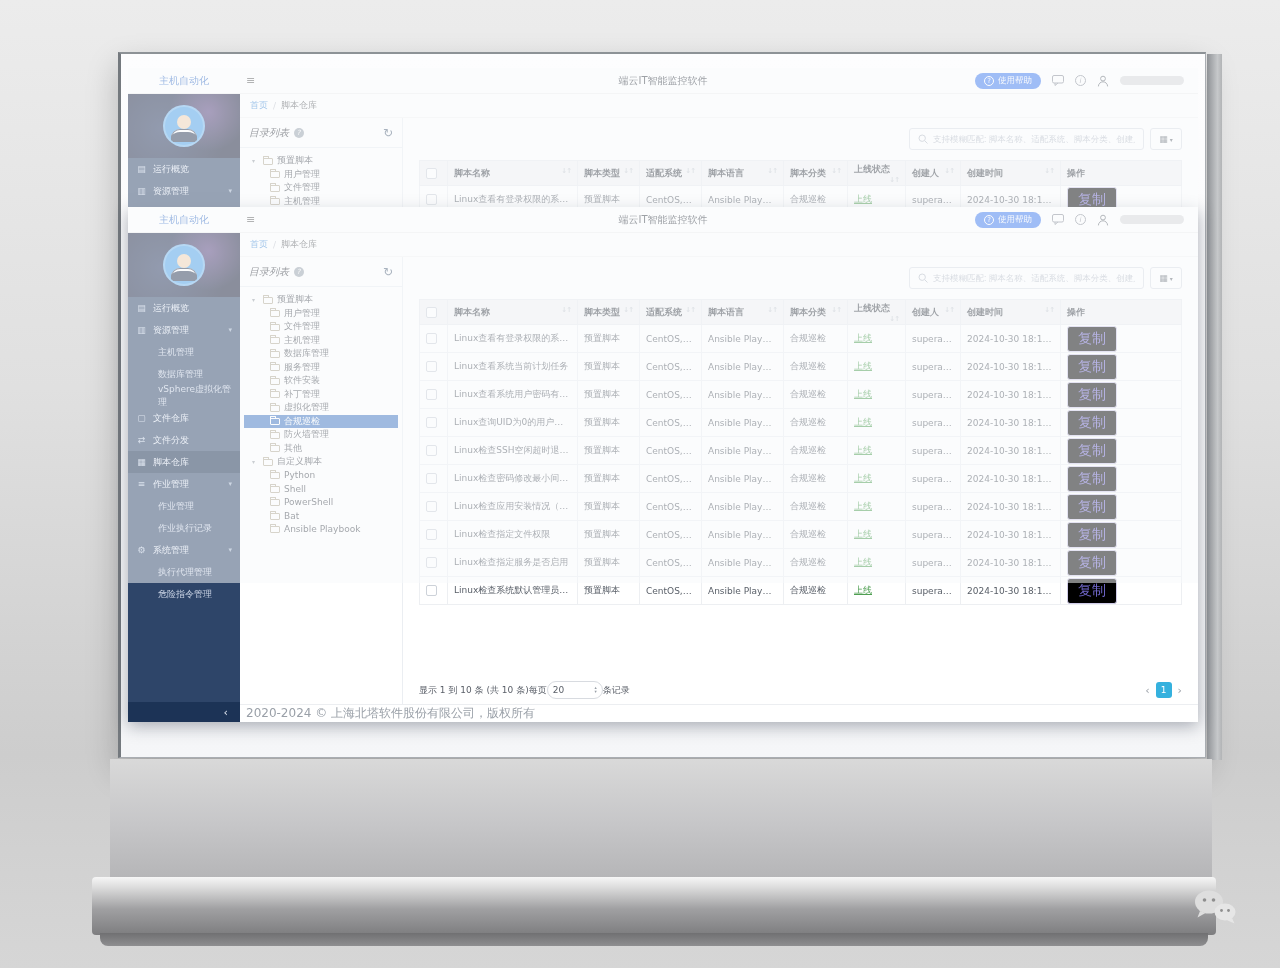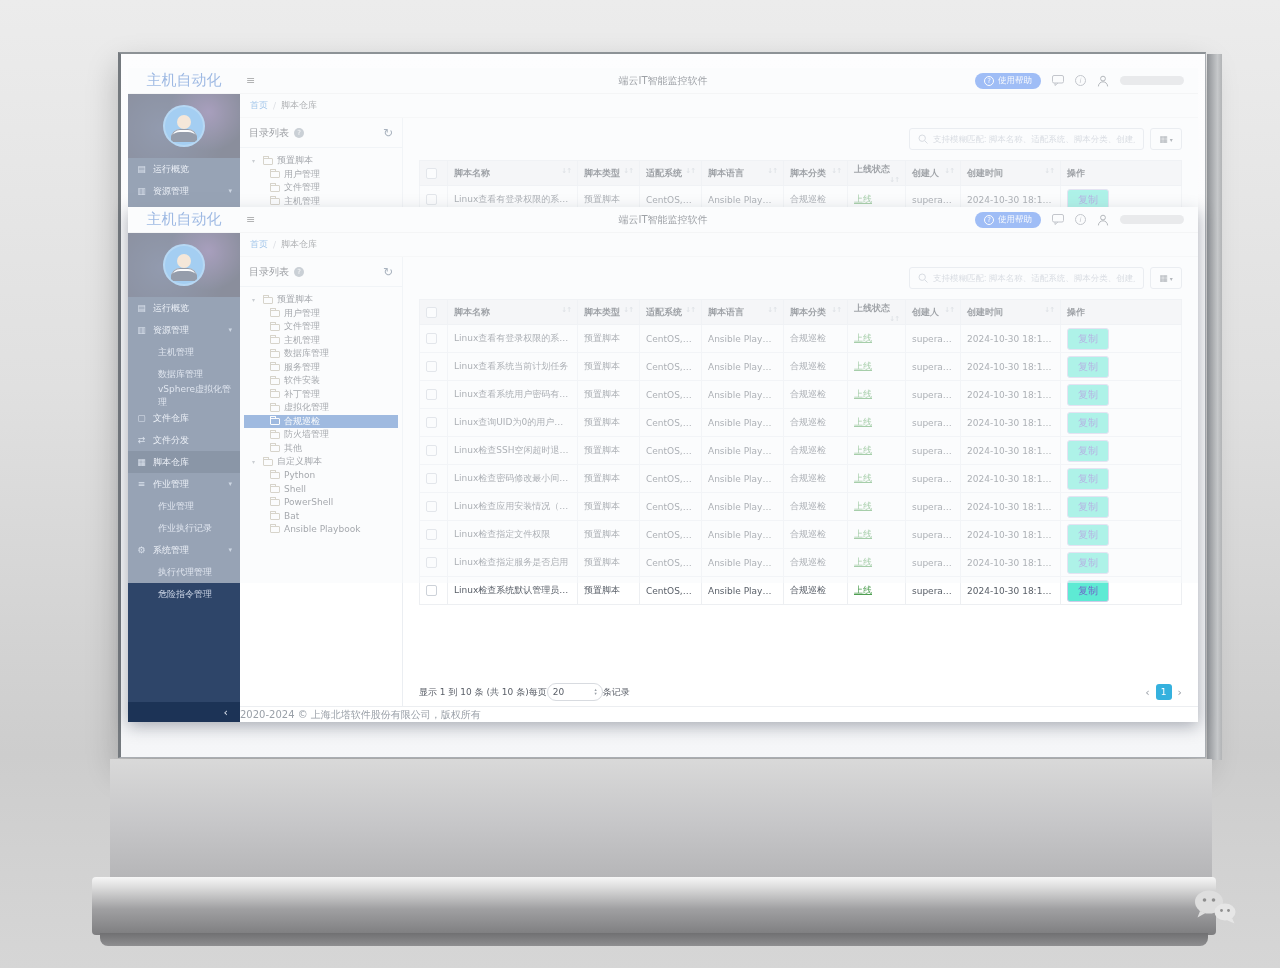--- a/index.html
+++ b/index.html
@@ -27,21 +27,21 @@
     color:#e2e2e2; font-size:33px; letter-spacing:2px; text-shadow:0 1px 3px rgba(0,0,0,.3); }
 
   
   .window { position:absolute; left:7px; width:1070px; height:515px; background:#fff;
     display:flex; flex-direction:column; }
   .window.back { top:14px; }
   .window.back::after { content:""; position:absolute; inset:0; background:rgba(248,250,252,.52); pointer-events:none; z-index:5; }
   .window.front { top:153px; box-shadow:0 4px 16px rgba(20,30,50,.35); z-index:2; }
 
   .titlebar { flex:0 0 26px; display:flex; align-items:center; border-bottom:1px solid #f1f1f1; position:relative; background:#fff; }
-  .tb-module { width:112px; text-align:center; font-size:15px; color:#3e74c9; }
+  .tb-module { width:112px; text-align:center; font-size:10px; color:#3e74c9; }
   .tb-burger { margin-left:6px; font-size:11px; color:#666; cursor:pointer; }
   .tb-title { position:absolute; left:50%; transform:translateX(-50%); font-size:10px; color:#3c414a; }
   .tb-right { margin-left:auto; display:flex; align-items:center; gap:11px; padding-right:14px; }
   .help-pill { display:flex; align-items:center; gap:4px; background:#3f7bf0; color:#fff;
     border-radius:10px; padding:2px 9px; font-size:8.5px; cursor:pointer; }
   .help-q { width:10px; height:10px; border:1px solid #fff; border-radius:50%; font-size:7px;
     display:flex; align-items:center; justify-content:center; }
   .tb-icon { color:#8a8f99; display:flex; align-items:center; cursor:pointer; }
   .info-circle { width:11px; height:11px; border:1px solid #8a8f99; border-radius:50%; font-size:7px;
     display:flex; align-items:center; justify-content:center; color:#8a8f99; font-style:italic; }
@@ -75,21 +75,21 @@
   .right-col { flex:1; display:flex; flex-direction:column; min-width:0; background:#fff; }
   .breadcrumb { flex:0 0 24px; display:flex; align-items:center; gap:5px; padding-left:10px;
     font-size:9px; border-bottom:1px solid #f4f4f4; }
   .bc-home { color:#4a90d9; cursor:pointer; }
   .bc-sep { color:#c0c4cc; }
   .bc-cur { color:#606266; }
 
   .mid { flex:1; display:flex; min-height:0; }
   .tree-panel { flex:0 0 163px; border-right:1px solid #ebeef2; display:flex; flex-direction:column; }
   .tree-header { flex:0 0 30px; display:flex; align-items:center; gap:5px; padding:0 9px;
-    border-bottom:1px solid #ebeef2; font-size:10px; color:#343840; }
+    border-bottom:1px solid #ebeef2; font-size:10px; color:#343840;font-style:italic; }
   .q-circle { width:10px; height:10px; border-radius:50%; background:#9aa3ad; color:#fff; font-size:7px;
     display:flex; align-items:center; justify-content:center; cursor:pointer; }
   .refresh { margin-left:auto; font-size:12px; color:#55677d; cursor:pointer; }
   .tree { flex:1; padding:6px 4px; font-size:9px; color:#4a4f57; overflow:hidden; }
   .tree-node { height:13.5px; display:flex; align-items:center; gap:4px; padding-left:8px; cursor:pointer; white-space:nowrap; }
   .tree-node.child { padding-left:26px; }
   .tree-node.selected { background:#3f76c2; color:#fff; }
   .tree-caret { font-size:6px; color:#9aa0a6; width:7px; }
   .folder { width:10px; height:7px; border:1px solid #b4ab97; border-radius:1px; position:relative; flex:0 0 10px; margin-top:1px; }
   .folder::before { content:""; position:absolute; top:-3px; left:-1px; width:4px; height:2px;
@@ -108,35 +108,35 @@
 
   .data-table { width:100%; border-collapse:collapse; table-layout:fixed; font-size:9px; color:#5a6069; margin-top:6px; }
   .data-table th { background:#f2f3f5; height:25px; text-align:left; padding:0 6px; font-weight:bold;
     color:#3f444c; border:1px solid #e8eaee; white-space:nowrap; overflow:hidden; cursor:pointer; }
   .data-table td { height:28px; padding:0 6px; border:1px solid #edeff2; white-space:nowrap;
     overflow:hidden; text-overflow:ellipsis; background:#fff; }
   .sort { float:right; font-size:7px; letter-spacing:-1px; color:#c6cad1; }
   .cb { display:inline-block; width:11px; height:11px; border:1px solid #cdd2d9; border-radius:2px;
     background:#fff; vertical-align:middle; cursor:pointer; }
   .status-link { color:#4f9f52; text-decoration:underline; cursor:pointer; }
-  .copy-btn { padding:3px 10px; border:1px solid #cfcbe8; border-radius:3px; background:#5eead4;
-    color:#6f66c9; font-size:10px; cursor:pointer; font-family:Liberation Serif, serif; }
+  .copy-btn { padding:3px 10px; border:1px solid #cfcbe8; border-radius:3px; background:#000000;
+    color:#6f66c9; font-size:14px; cursor:pointer; font-family:Liberation Serif, serif; }
 
   .pager-row { margin-top:auto; margin-bottom:5px; display:flex; align-items:center; 
     font-size:9px; color:#5a5f68; }
   .pp-select { width:56px; height:18px; border:1px solid #d8dbe0; border-radius:9px; background:#fff;
     display:flex; align-items:center; justify-content:space-between; padding:0 5px; cursor:pointer; }
   .sel-arrows { display:flex; flex-direction:column; font-size:4.5px; line-height:4px; color:#9aa0a8; }
   .pager-right { margin-left:auto; display:flex; align-items:center; gap:6px; }
   .pg-chev { color:#9aa0a8; font-size:11px; cursor:pointer; }
   .page-cur { width:16px; height:16px; background:#35b1de; color:#fff; border-radius:3px;
     display:flex; align-items:center; justify-content:center; font-size:9px; cursor:pointer; }
 
   .app-footer { flex:0 0 16px; border-top:1px solid #eceef1; display:flex; align-items:center;
-    font-size:10px; color:#9aa0a8; }
+    padding-left:6px; font-size:12px; color:#9aa0a8; }
 </style>
 </head>
 <body>
 
 <div class="scene">
   <div class="screen" id="screen">
   <div class="window back">
     <div class="titlebar">
       <span class="tb-module">主机自动化</span>
       <span class="tb-burger">≡</span>

